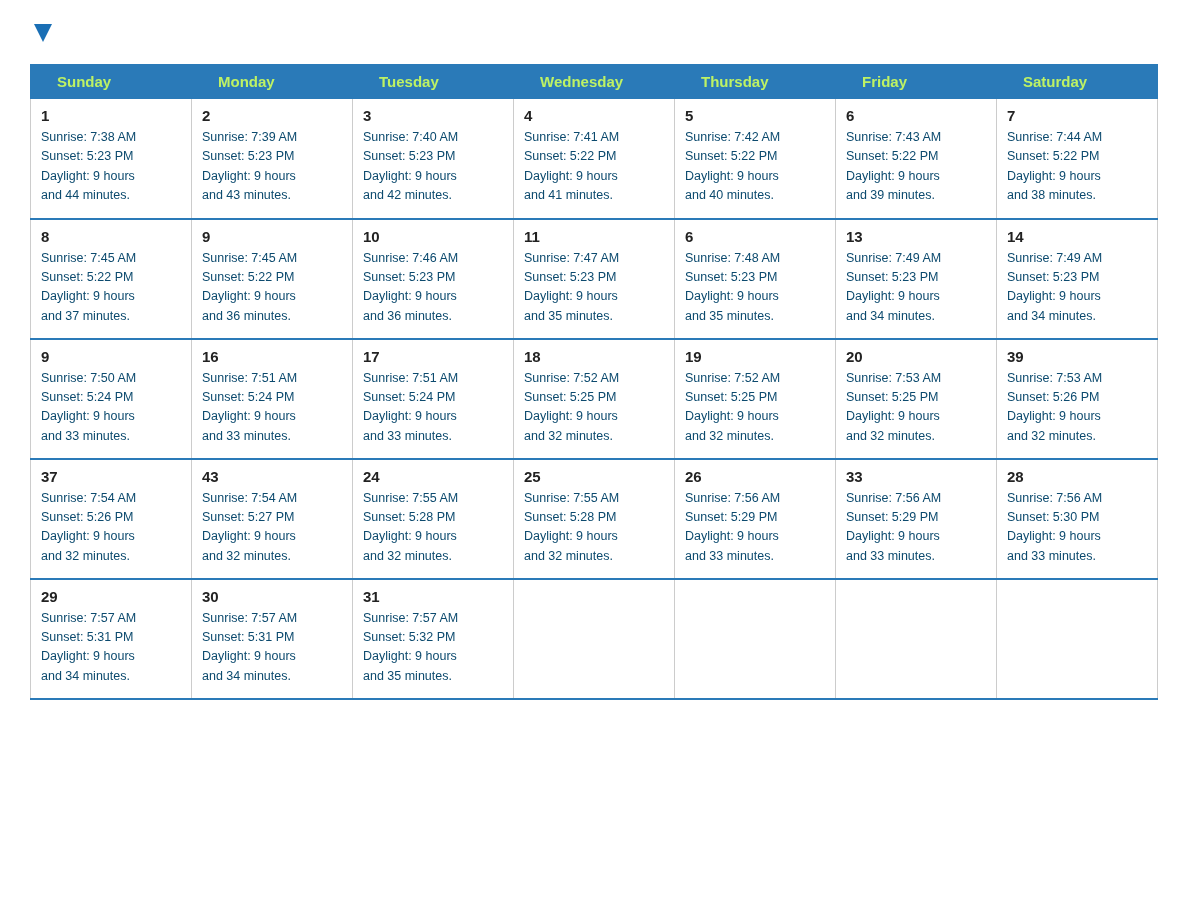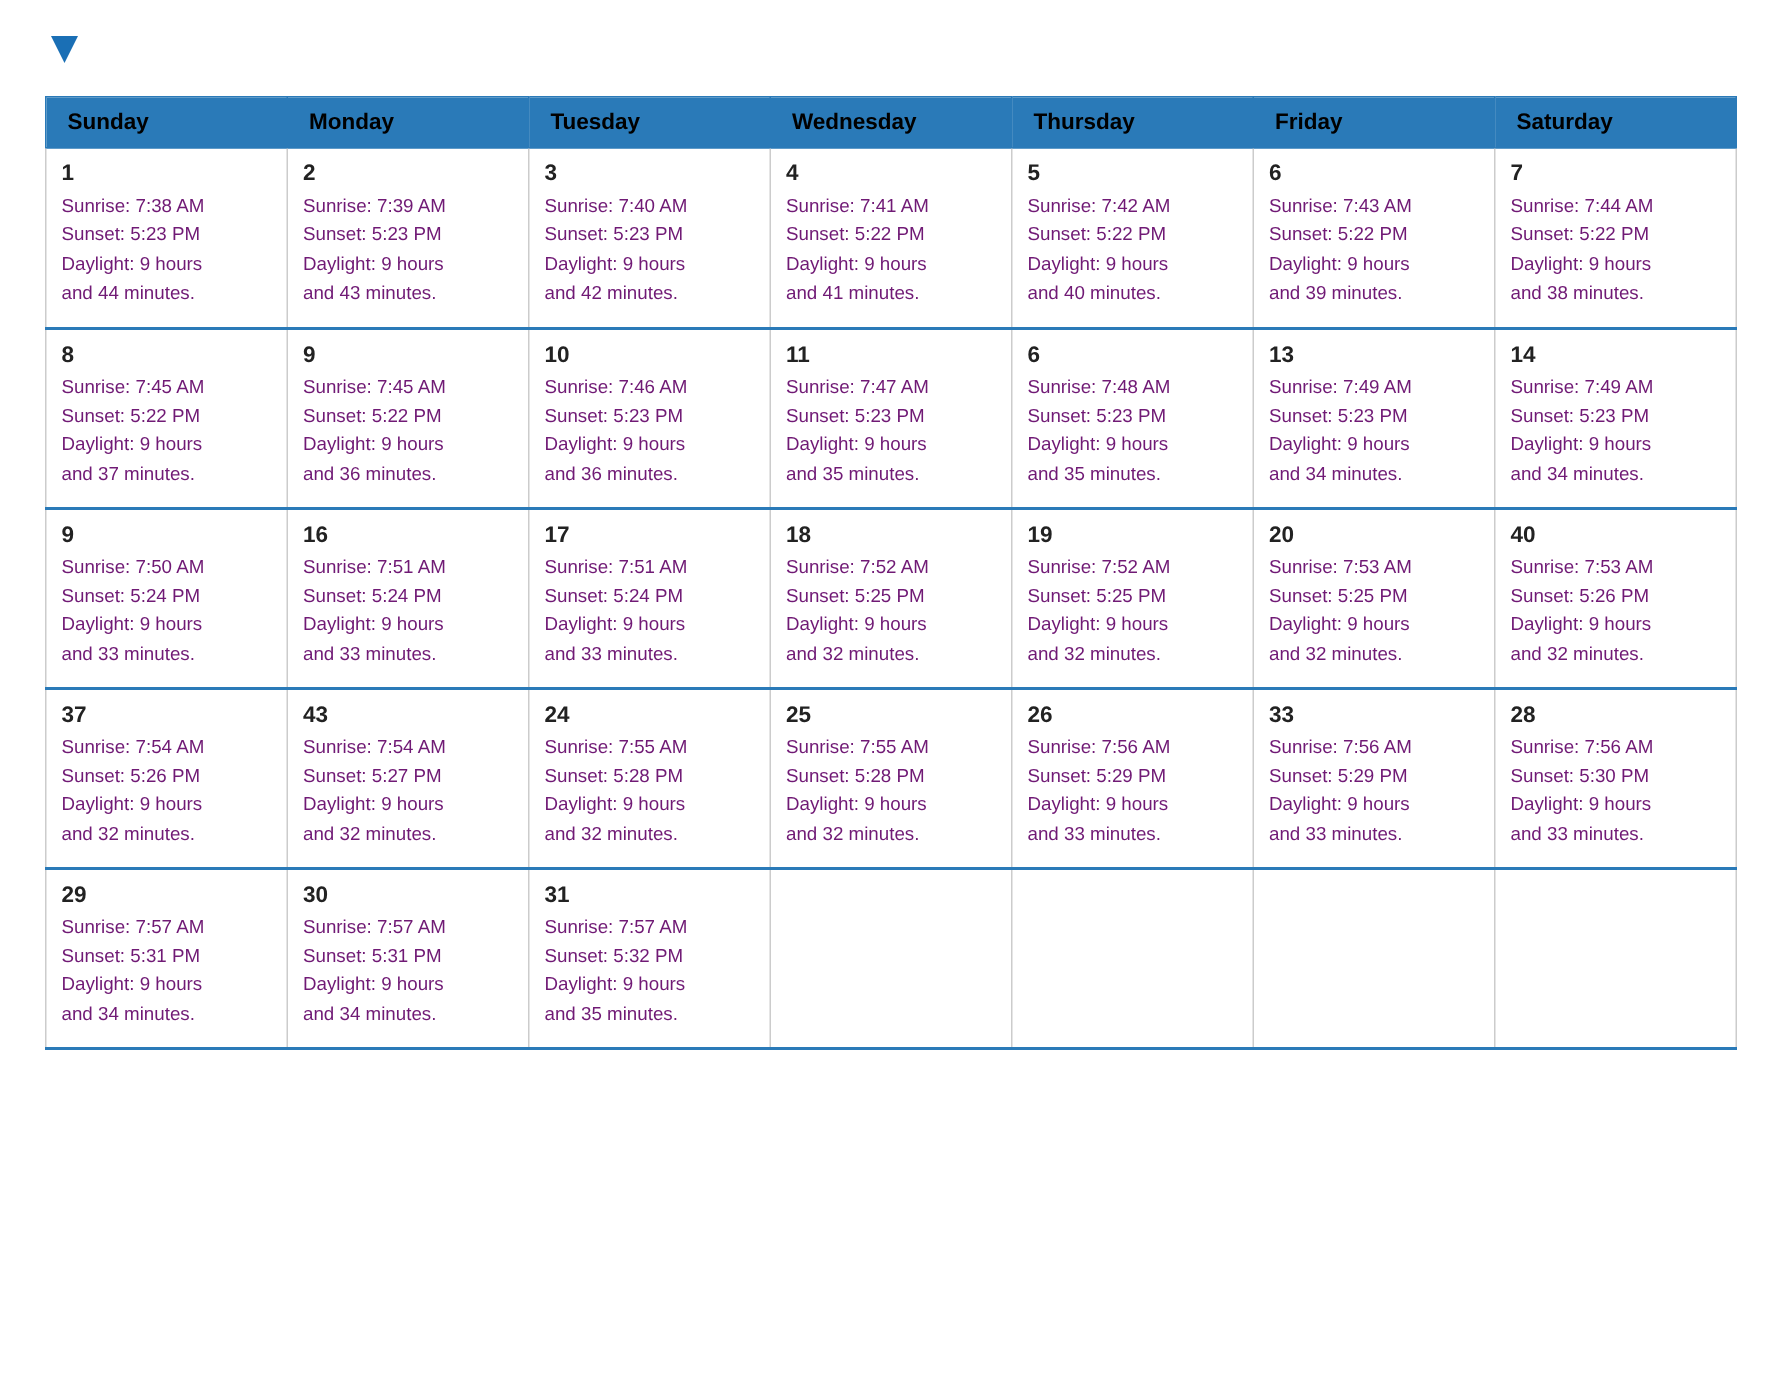--- a/index.html
+++ b/index.html
@@ -51,24 +51,24 @@
       color: #444;
       margin-top: 4px;
     }
     table {
       width: 100%;
       border-collapse: collapse;
       table-layout: fixed;
     }
     thead th {
       background-color: #2a7ab8;
-      color: #000000;
+      color: #bef264;
       font-size: 15px;
       font-weight: bold;
-      padding: 8px 14px;
+      padding: 8px 26px;
       text-align: left;
       border: 1px solid #2a7ab8;
     }
     tbody td {
       border: 1px solid #ccc;
       vertical-align: top;
       padding: 8px 10px;
       font-size: 13px;
       color: #333;
       min-height: 110px;
@@ -76,21 +76,21 @@
     }
     .day-number {
       font-size: 15px;
       font-weight: bold;
       color: #222;
       display: block;
       margin-bottom: 4px;
     }
     .day-info {
       font-size: 12.5px;
-      color: #701a75;
+      color: #0c4a6e;
       line-height: 1.55;
     }
     tbody tr {
       border-bottom: 2px solid #2a7ab8;
     }
     tbody td:first-child {
       border-left: 1px solid #ccc;
     }
     .empty-cell {
       background: #fff;
@@ -148,21 +148,21 @@
         <td><span class="day-number">13</span><span class="day-info">Sunrise: 7:49 AM<br>Sunset: 5:23 PM<br>Daylight: 9 hours<br>and 34 minutes.</span></td>
         <td><span class="day-number">14</span><span class="day-info">Sunrise: 7:49 AM<br>Sunset: 5:23 PM<br>Daylight: 9 hours<br>and 34 minutes.</span></td>
       </tr>
       <tr>
         <td><span class="day-number">9</span><span class="day-info">Sunrise: 7:50 AM<br>Sunset: 5:24 PM<br>Daylight: 9 hours<br>and 33 minutes.</span></td>
         <td><span class="day-number">16</span><span class="day-info">Sunrise: 7:51 AM<br>Sunset: 5:24 PM<br>Daylight: 9 hours<br>and 33 minutes.</span></td>
         <td><span class="day-number">17</span><span class="day-info">Sunrise: 7:51 AM<br>Sunset: 5:24 PM<br>Daylight: 9 hours<br>and 33 minutes.</span></td>
         <td><span class="day-number">18</span><span class="day-info">Sunrise: 7:52 AM<br>Sunset: 5:25 PM<br>Daylight: 9 hours<br>and 32 minutes.</span></td>
         <td><span class="day-number">19</span><span class="day-info">Sunrise: 7:52 AM<br>Sunset: 5:25 PM<br>Daylight: 9 hours<br>and 32 minutes.</span></td>
         <td><span class="day-number">20</span><span class="day-info">Sunrise: 7:53 AM<br>Sunset: 5:25 PM<br>Daylight: 9 hours<br>and 32 minutes.</span></td>
-        <td><span class="day-number">40</span><span class="day-info">Sunrise: 7:53 AM<br>Sunset: 5:26 PM<br>Daylight: 9 hours<br>and 32 minutes.</span></td>
+        <td><span class="day-number">39</span><span class="day-info">Sunrise: 7:53 AM<br>Sunset: 5:26 PM<br>Daylight: 9 hours<br>and 32 minutes.</span></td>
       </tr>
       <tr>
         <td><span class="day-number">37</span><span class="day-info">Sunrise: 7:54 AM<br>Sunset: 5:26 PM<br>Daylight: 9 hours<br>and 32 minutes.</span></td>
         <td><span class="day-number">43</span><span class="day-info">Sunrise: 7:54 AM<br>Sunset: 5:27 PM<br>Daylight: 9 hours<br>and 32 minutes.</span></td>
         <td><span class="day-number">24</span><span class="day-info">Sunrise: 7:55 AM<br>Sunset: 5:28 PM<br>Daylight: 9 hours<br>and 32 minutes.</span></td>
         <td><span class="day-number">25</span><span class="day-info">Sunrise: 7:55 AM<br>Sunset: 5:28 PM<br>Daylight: 9 hours<br>and 32 minutes.</span></td>
         <td><span class="day-number">26</span><span class="day-info">Sunrise: 7:56 AM<br>Sunset: 5:29 PM<br>Daylight: 9 hours<br>and 33 minutes.</span></td>
         <td><span class="day-number">33</span><span class="day-info">Sunrise: 7:56 AM<br>Sunset: 5:29 PM<br>Daylight: 9 hours<br>and 33 minutes.</span></td>
         <td><span class="day-number">28</span><span class="day-info">Sunrise: 7:56 AM<br>Sunset: 5:30 PM<br>Daylight: 9 hours<br>and 33 minutes.</span></td>
       </tr>

